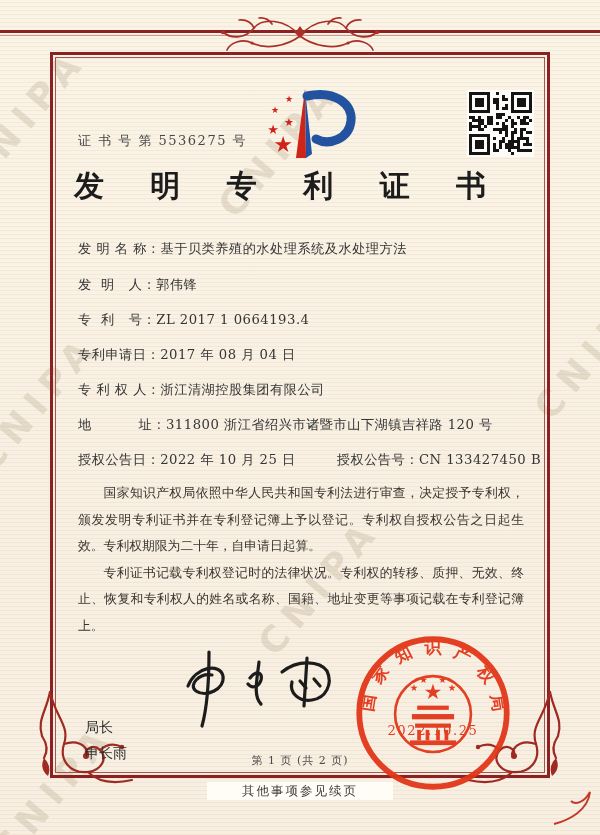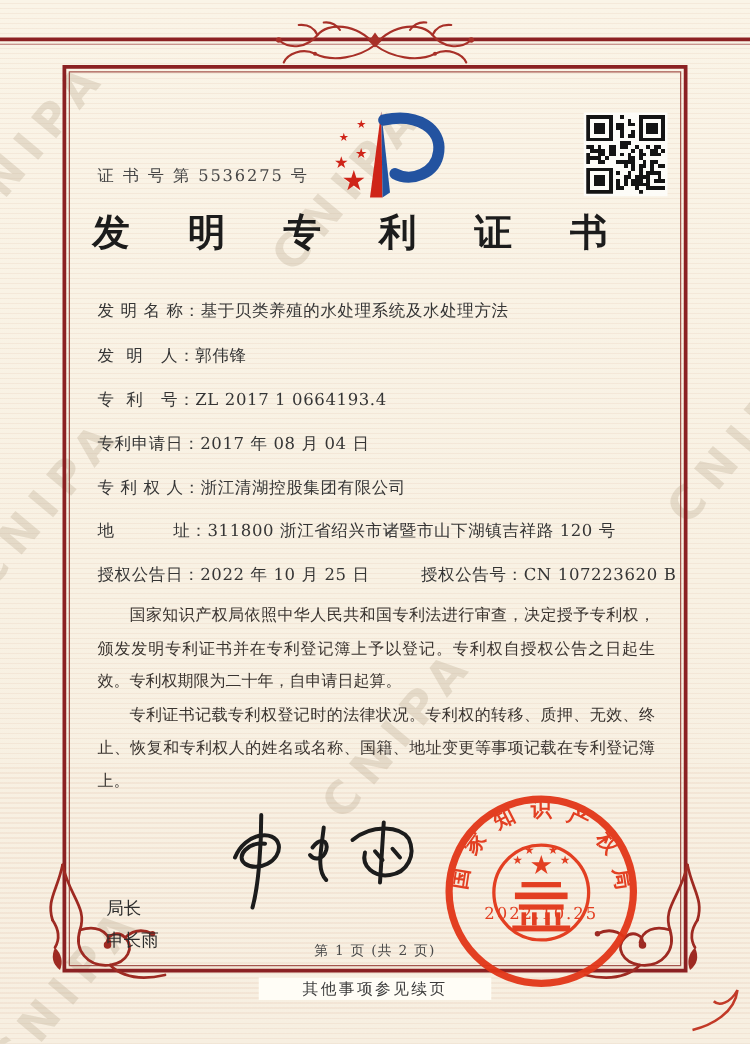--- a/index.html
+++ b/index.html
@@ -187,21 +187,21 @@
     <div class="f-row" style="top:106px;">
       <span class="f-label">专利申请日：</span><span class="f-value">2017 年 08 月 04 日</span>
     </div>
     <div class="f-row" style="top:141px;">
       <span class="f-label">专 利 权 人：</span><span class="f-value">浙江清湖控股集团有限公司</span>
     </div>
     <div class="f-row" style="top:176px;">
       <span class="f-label">地          址：</span><span class="f-value">311800 浙江省绍兴市诸暨市山下湖镇吉祥路 120 号</span>
     </div>
     <div class="f-row" style="top:211px;">
-      <span class="f-label">授权公告日：</span><span class="f-value">2022 年 10 月 25 日</span><span class="f-gap"></span><span class="f-label">授权公告号：</span><span class="f-value">CN 107223620 B</span>
+      <span class="f-label">授权公告日：</span><span class="f-value">2022 年 10 月 25 日</span><span class="f-gap"></span><span class="f-label">授权公告号：</span><span class="f-value">CN 133427450 B</span>
     </div>
   </div>
 
   <div class="body-text">
     <p>国家知识产权局依照中华人民共和国专利法进行审查，决定授予专利权，颁发发明专利证书并在专利登记簿上予以登记。专利权自授权公告之日起生效。专利权期限为二十年，自申请日起算。</p>
     <p>专利证书记载专利权登记时的法律状况。专利权的转移、质押、无效、终止、恢复和专利权人的姓名或名称、国籍、地址变更等事项记载在专利登记簿上。</p>
   </div>
 
   <div class="signer">
     <div>局长</div>

